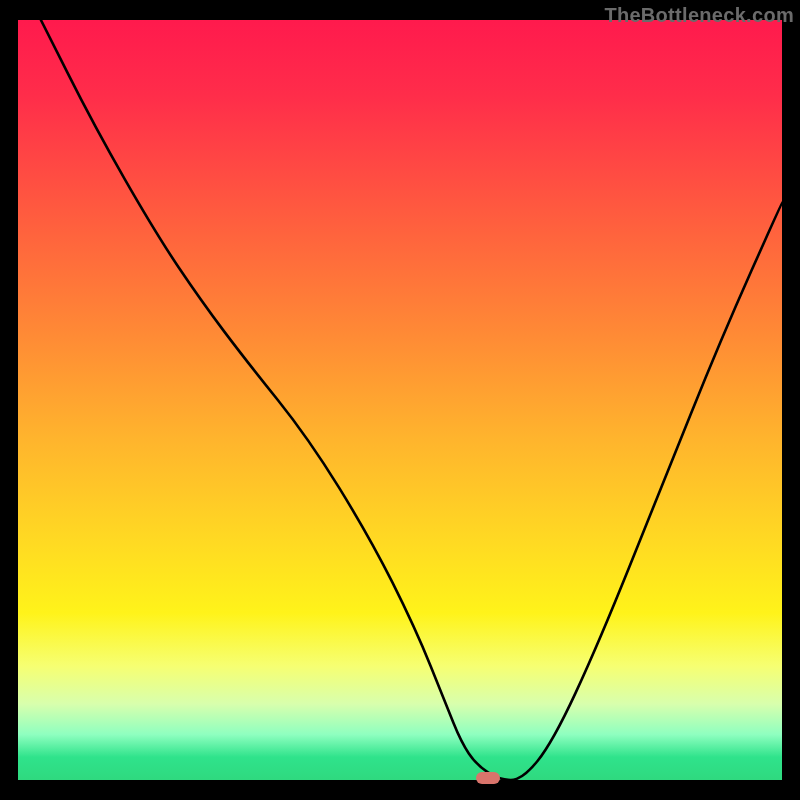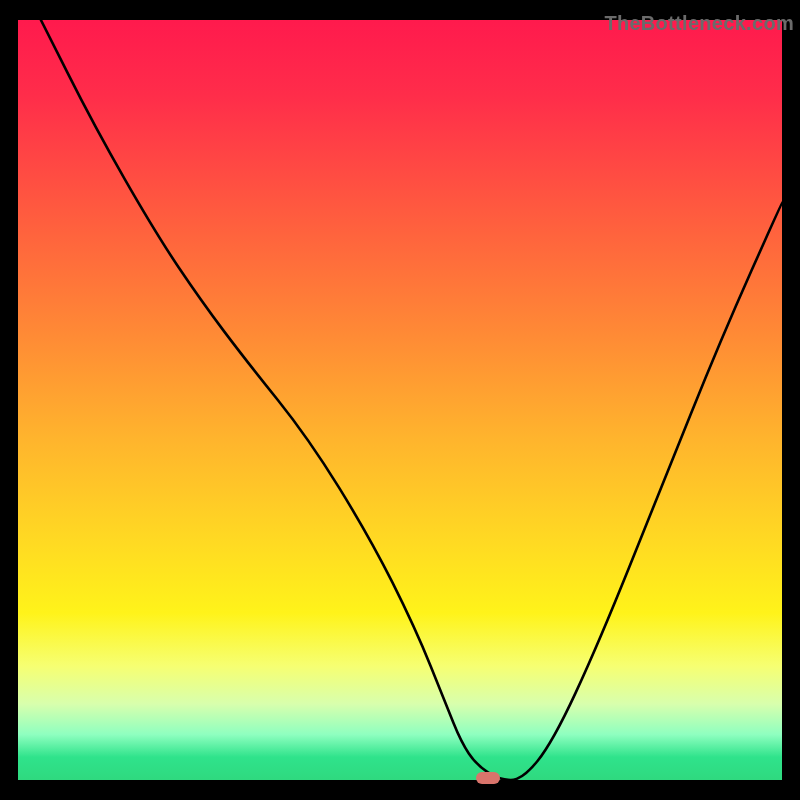--- a/index.html
+++ b/index.html
@@ -33,21 +33,21 @@
       #fff31a 78%,
       #f6ff72 85%,
       #d8ffad 90%,
       #8fffc0 94%,
       #2fe38b 97%,
       #2fd97f 100%
     );
   }
   .watermark {
     position: absolute;
-    top: 12px;
+    top: 4px;
     right: 6px;
     font-family: Arial, Helvetica, sans-serif;
     font-size: 20px;
     font-weight: bold;
     color: #6b6b6b;
     letter-spacing: 0.3px;
     user-select: none;
   }
   .marker {
     position: absolute;

